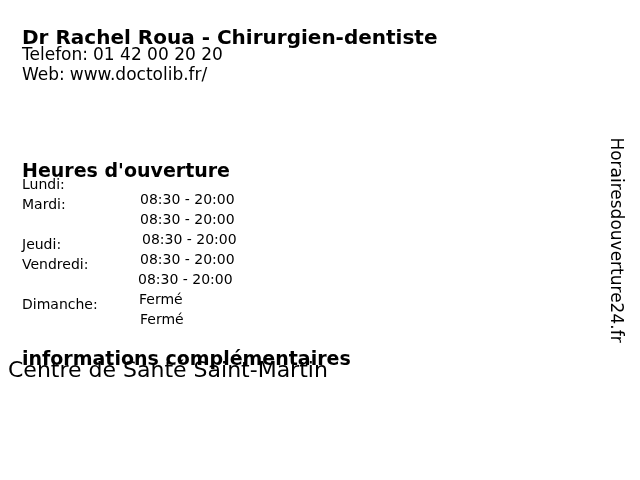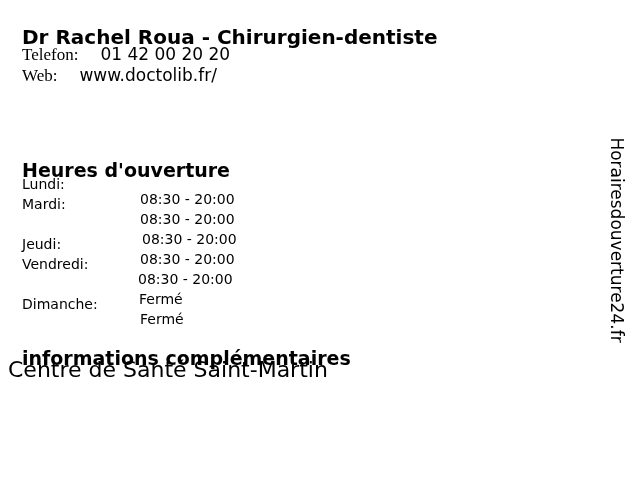--- a/index.html
+++ b/index.html
@@ -26,21 +26,21 @@
     white-space: nowrap;
   }
 
   .address-block {
     left: 22px;
     top: 44px;
     font-size: 17px;
     line-height: 20px;
   }
   .address-block .line { white-space: nowrap; }
-  .inline-label { margin-right: 22px; font-family: Liberation Serif, serif; }
+  .inline-label { margin-right: 5px; }
 
   .section-heading {
     font-size: 19px;
     font-weight: bold;
     line-height: 22px;
     white-space: nowrap;
   }
   .hours-heading { left: 22px; top: 143px; }
 
   .hours-table {

